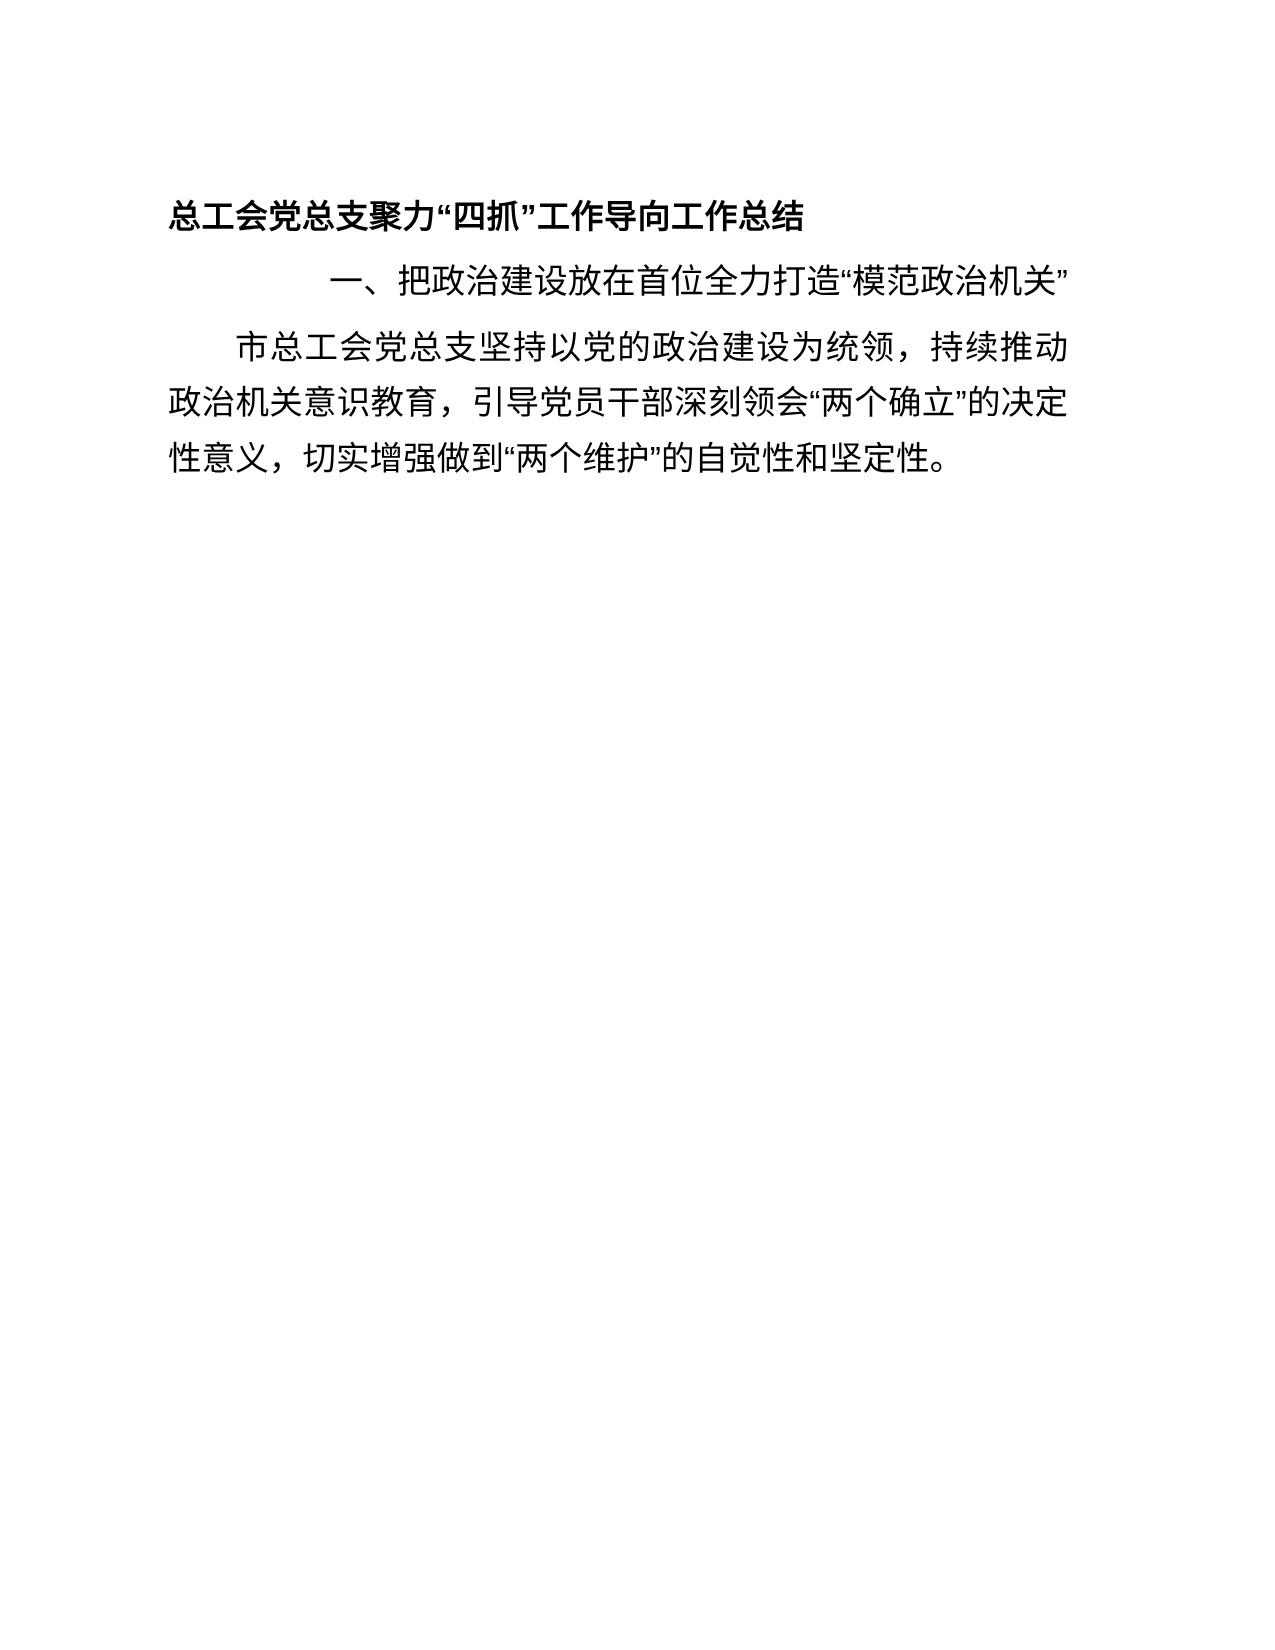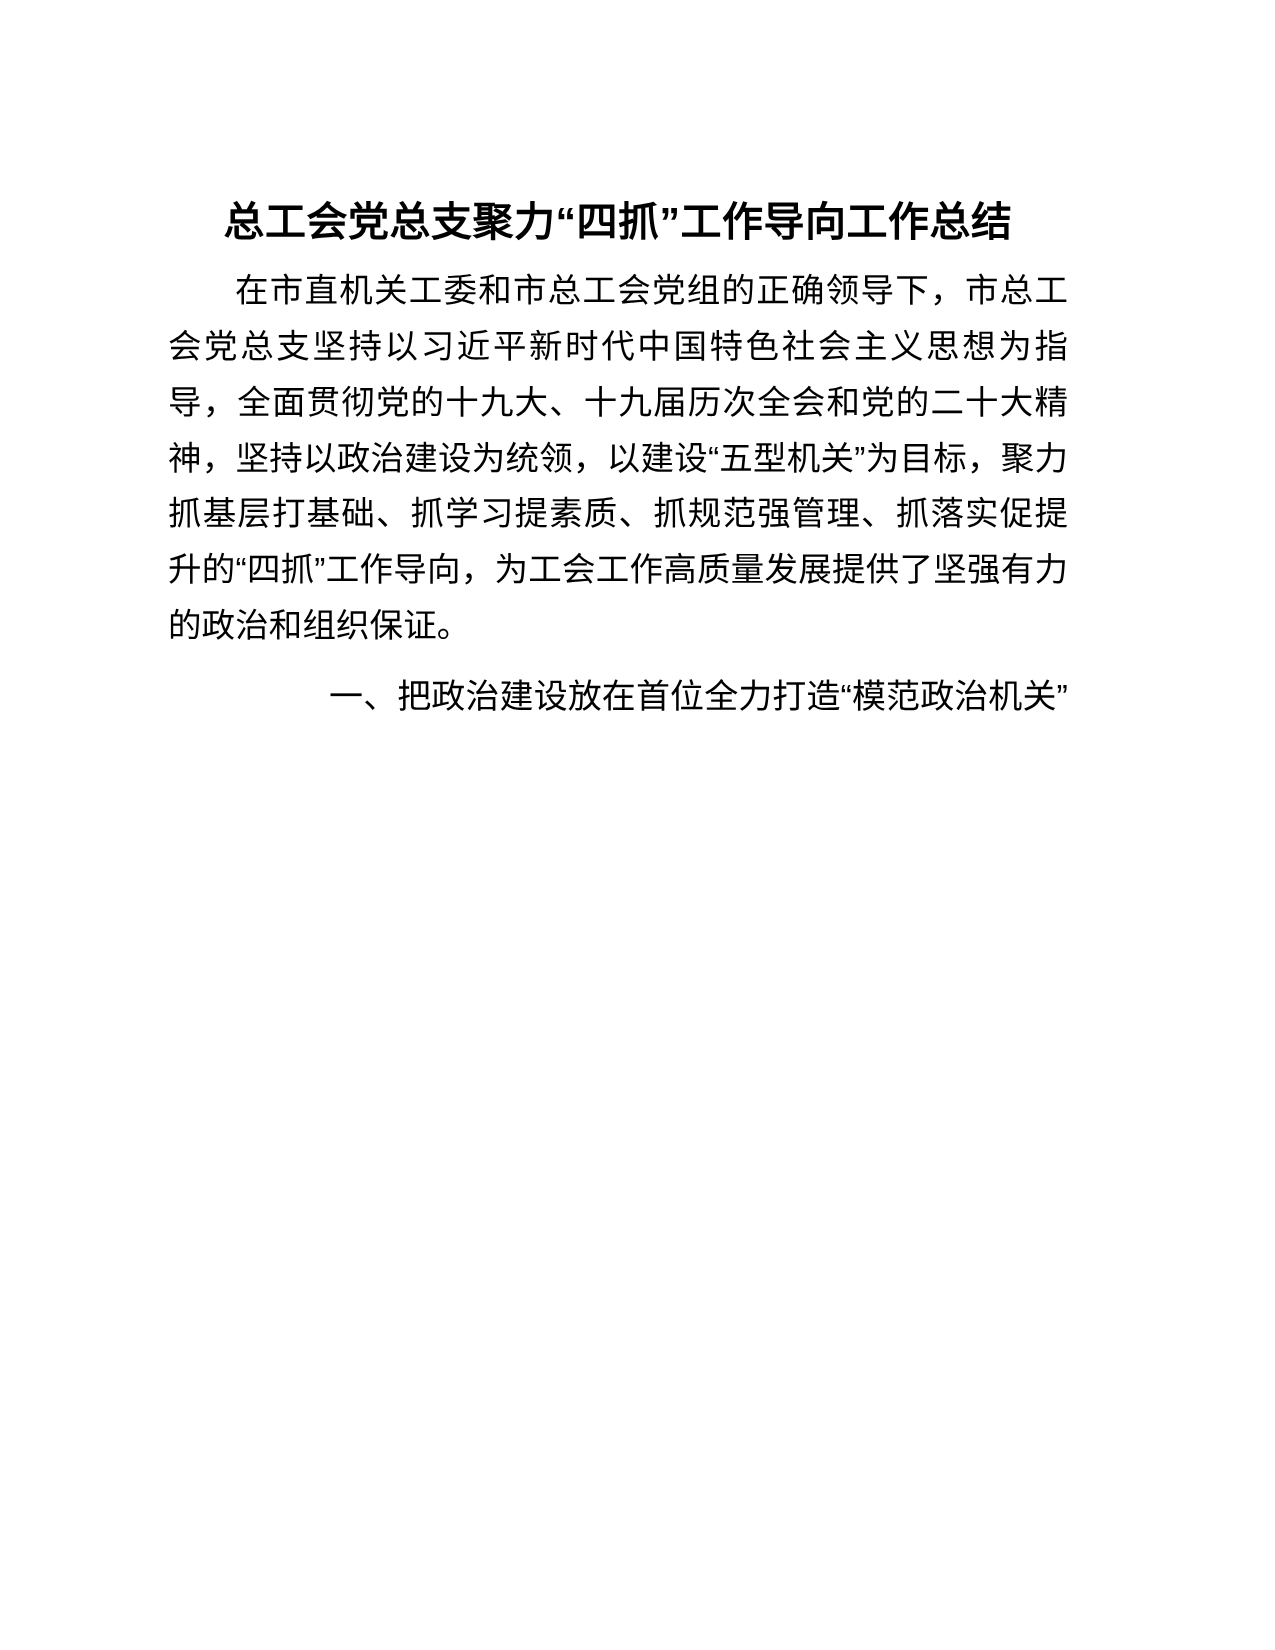--- a/index.html
+++ b/index.html
@@ -21,24 +21,24 @@
     overflow: hidden;
     box-sizing: border-box;
   }
   .content {
     position: absolute;
     left: 168px;
     top: 196px;
     width: 900px;
   }
   .doc-title {
-    font-size: 41px;
+    font-size: 33px;
     font-weight: bold;
     line-height: 1.30;
-    text-align: center;
+    text-align: left;
     letter-spacing: 0.5px;
     margin: 0 0 14px 0;
     white-space: nowrap;
   }
   .para {
     font-size: 33.5px;
     line-height: 1.665;
     text-align: justify;
     text-justify: inter-ideograph;
     margin: 0 0 6px 0;
@@ -59,20 +59,20 @@
   }
 </style>
 </head>
 <body>
 
 <div class="page">
   <div class="content">
 
     <h1 class="doc-title">总工会党总支聚力“四抓”工作导向工作总结</h1>
 
-    <p class="para">在市直机关工委和市总工会党组的正确领导下，市总工会党总支坚持以习近平新时代中国特色社会主义思想为指导，全面贯彻党的十九大、十九届历次全会和党的二十大精神，坚持以政治建设为统领，以建设“五型机关”为目标，聚力抓基层打基础、抓学习提素质、抓规范强管理、抓落实促提升的“四抓”工作导向，为工会工作高质量发展提供了坚强有力的政治和组织保证。</p>
 
     <p class="section-heading">一、把政治建设放在首位全力打造“模范政治机关”</p>
 
+    <p class="para">市总工会党总支坚持以党的政治建设为统领，持续推动政治机关意识教育，引导党员干部深刻领会“两个确立”的决定性意义，切实增强做到“两个维护”的自觉性和坚定性。</p>
 
 
   </div>
 </div>
 
 </body></html>

